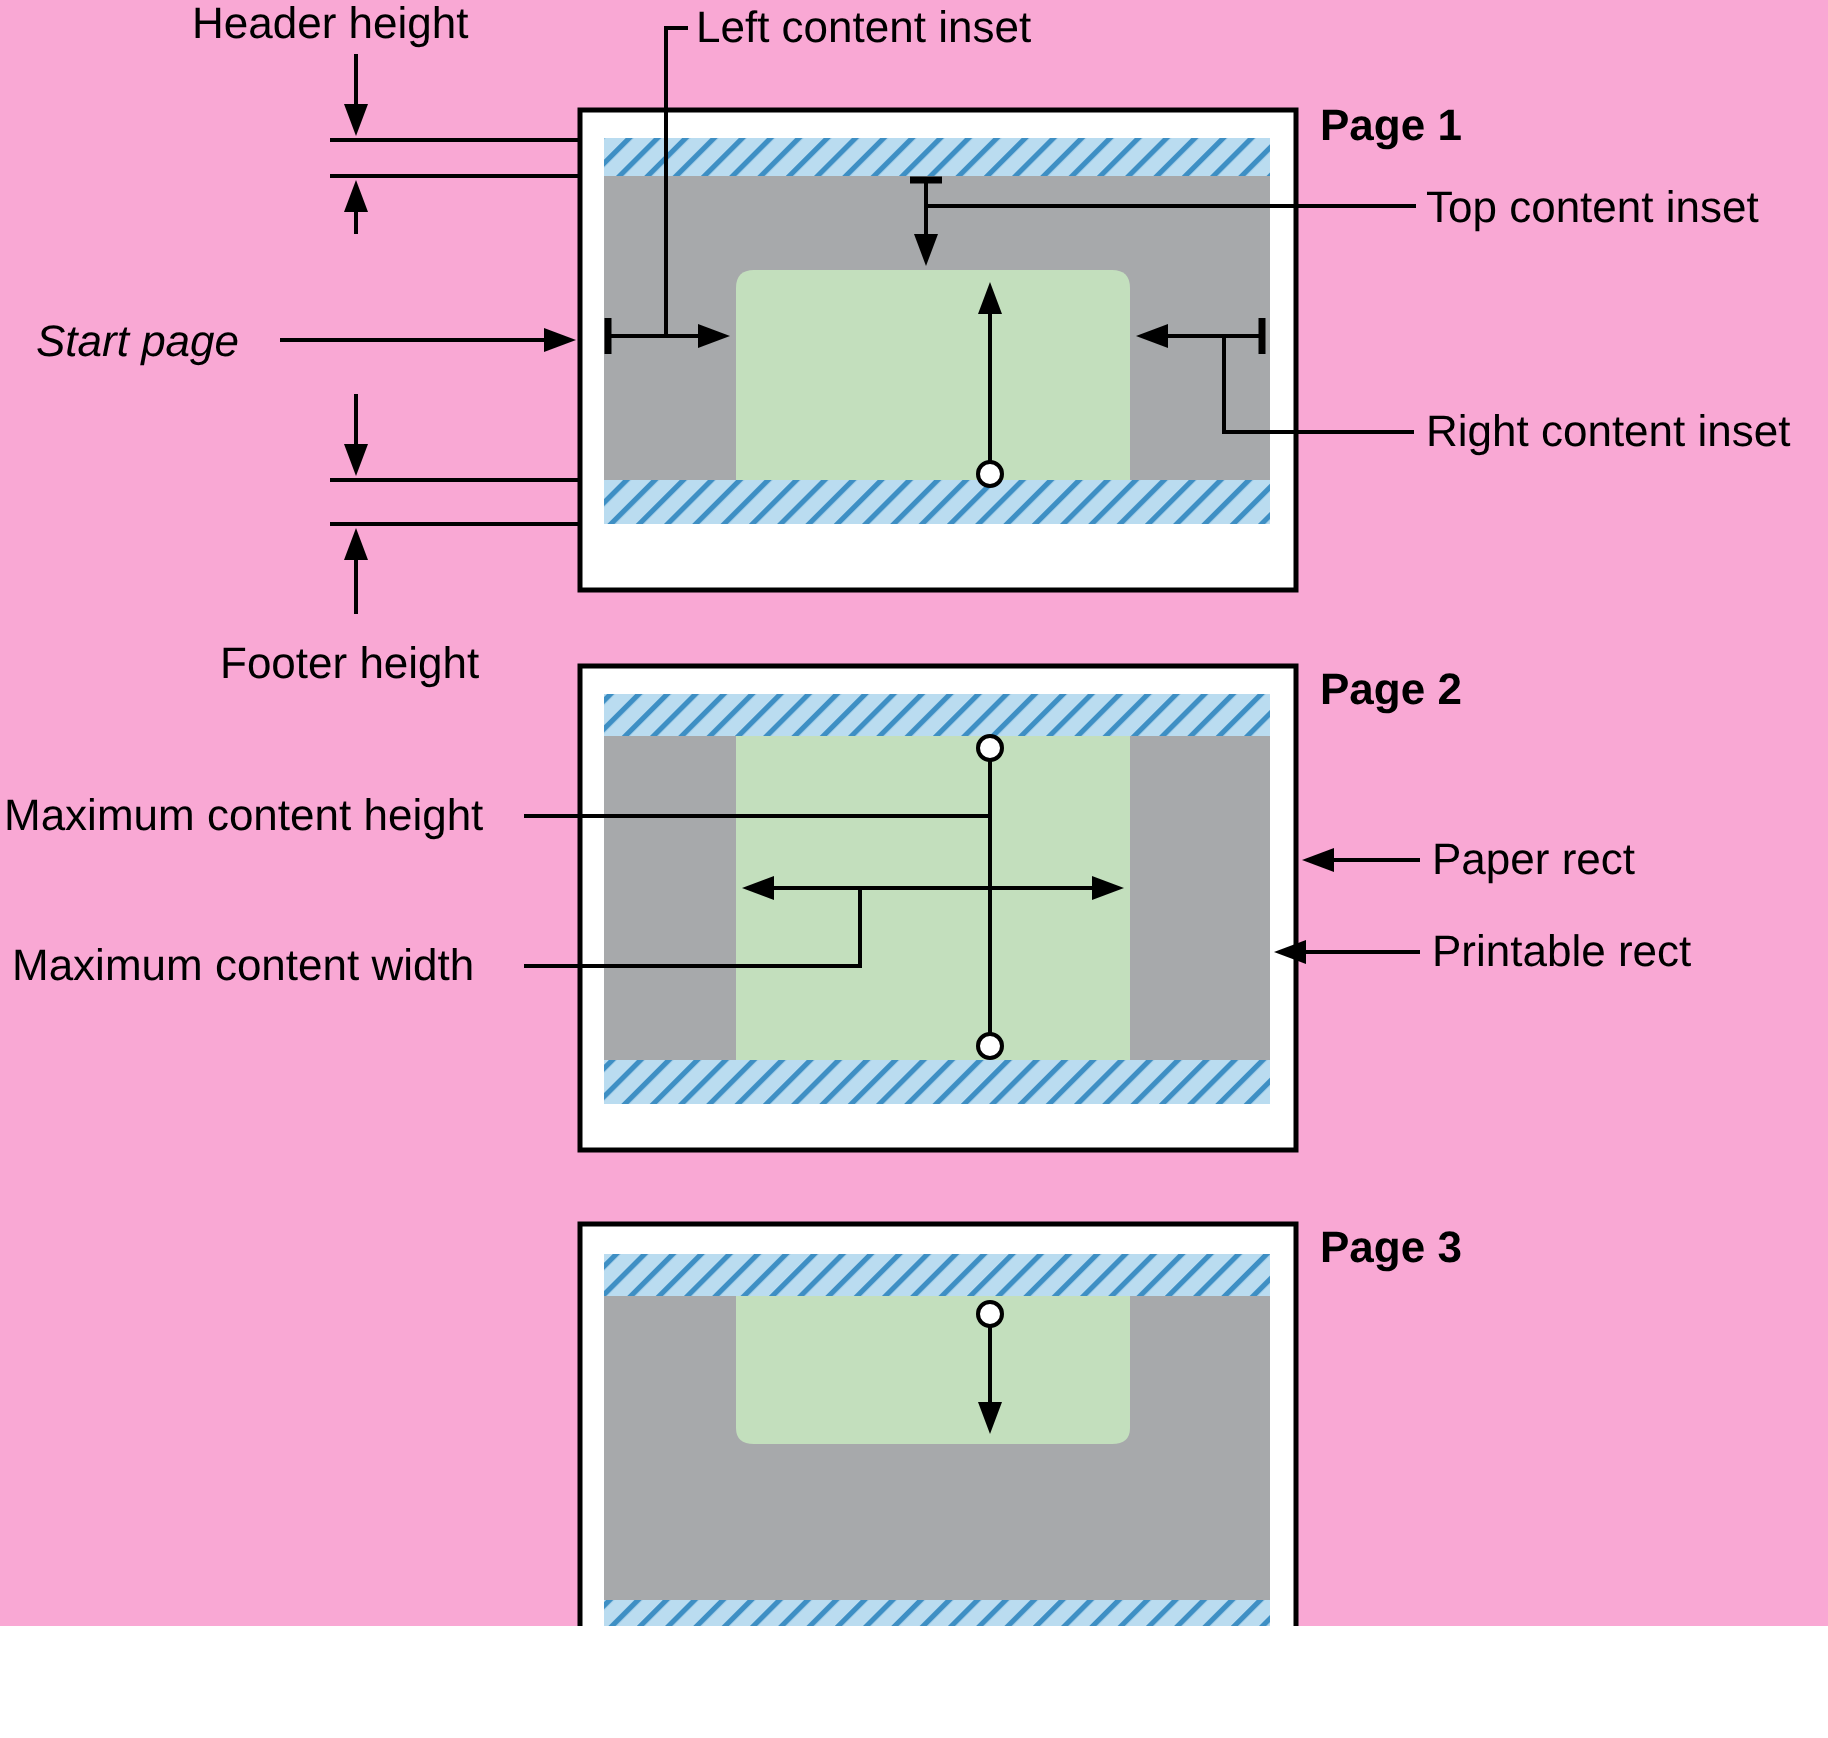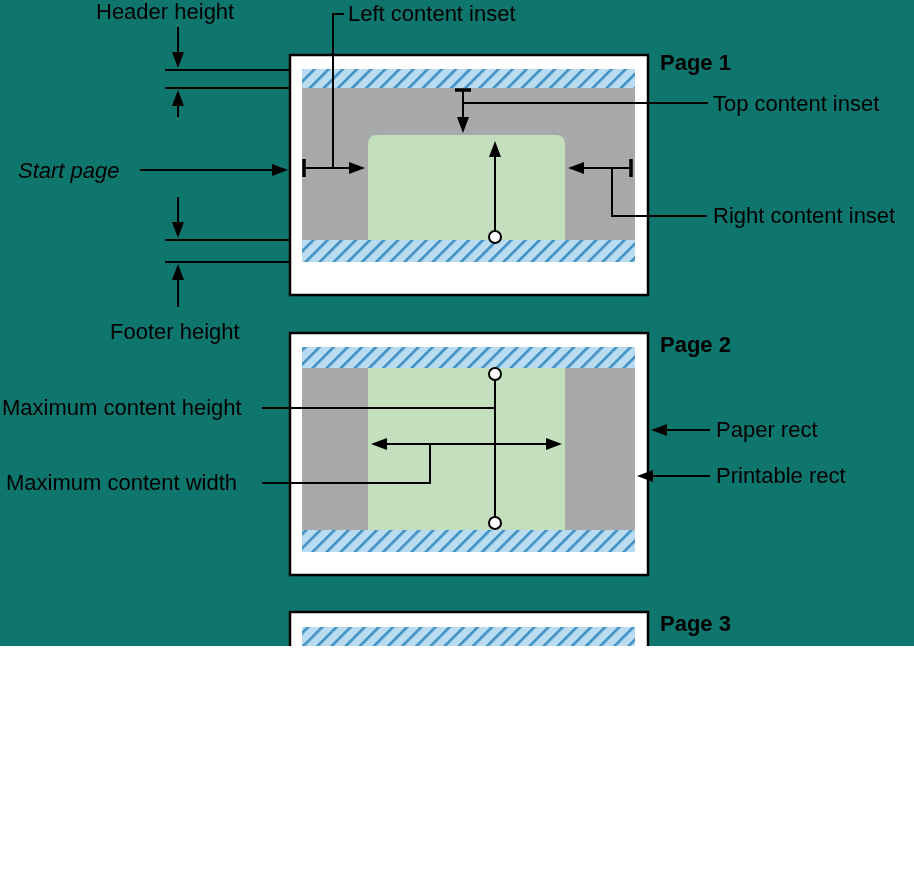--- a/index.html
+++ b/index.html
@@ -1,16 +1,16 @@
 <!DOCTYPE html>
 <html><head>
 <meta charset="utf-8">
 <style>
   html,body{margin:0;padding:0;background:#ffffff;}
-  .stage{position:relative;width:914px;height:646px;background:#0f766e;overflow:hidden;}
+  .stage{position:relative;width:914px;height:813px;background:#f9a8d4;overflow:hidden;}
   svg{display:block;}
   svg text{font-family:"Liberation Sans","DejaVu Sans",sans-serif;font-size:22px;fill:#000000;}
   svg text.b{font-weight:bold;}
   svg text.i{font-style:italic;}
   .ann{stroke:#000000;stroke-width:2;fill:none;}
   .cap{stroke:#000000;stroke-width:3.5;fill:none;}
   .pg{fill:#ffffff;stroke:#000000;stroke-width:2.5;}
   .dot{fill:#ffffff;stroke:#000000;stroke-width:2;}
 </style>
 </head>

